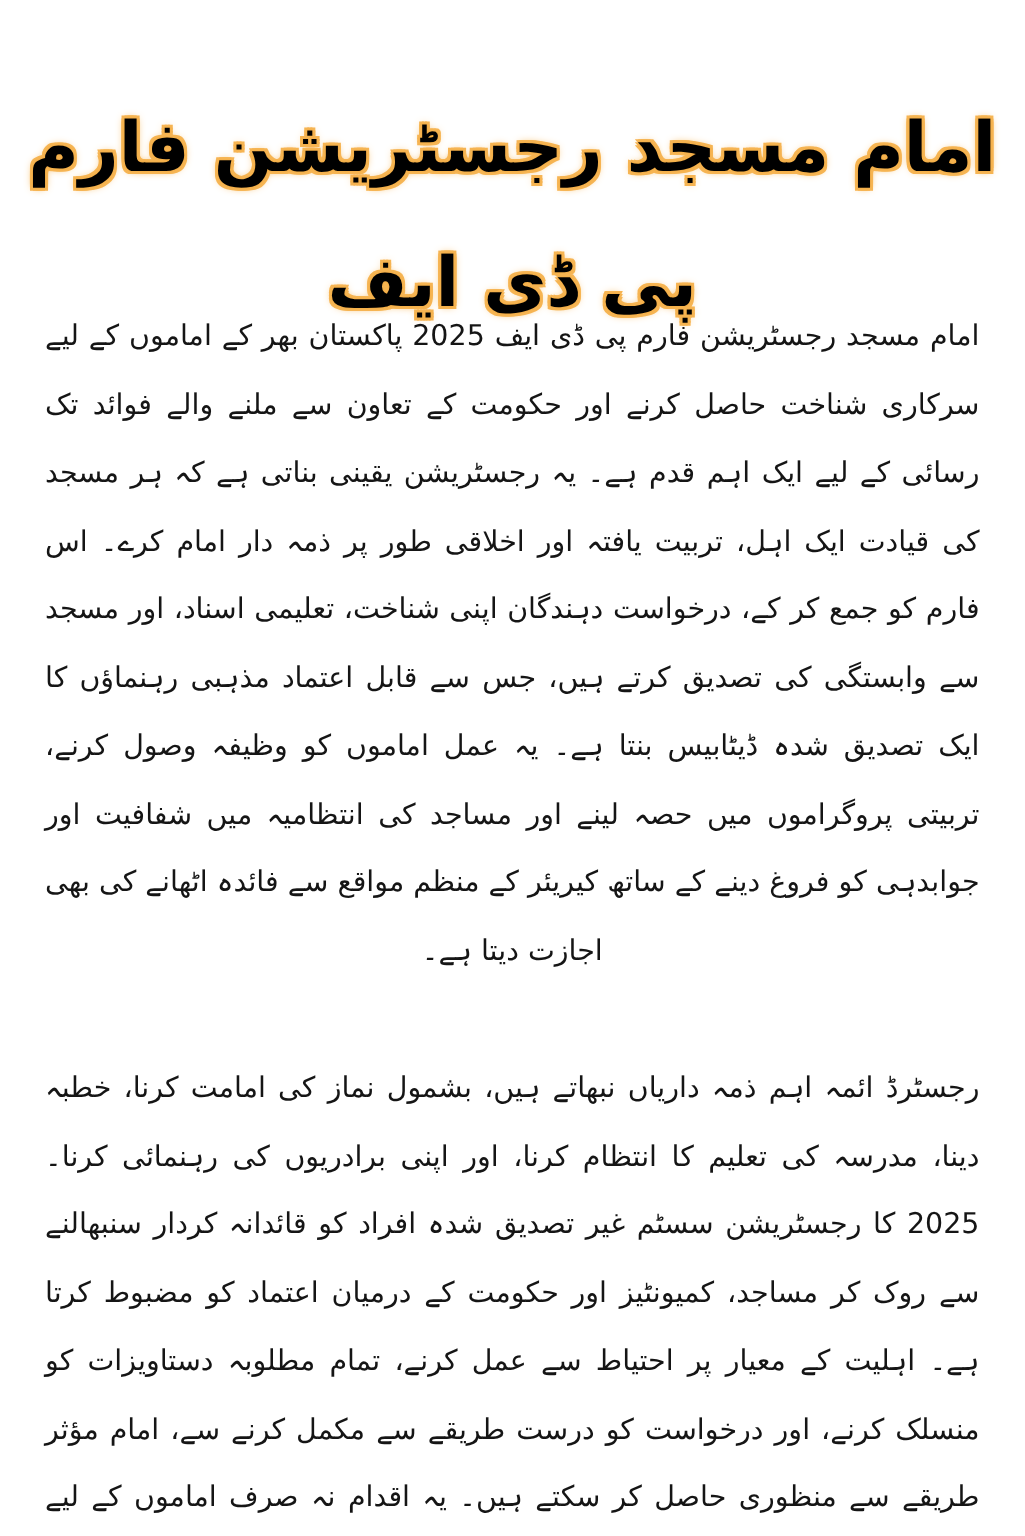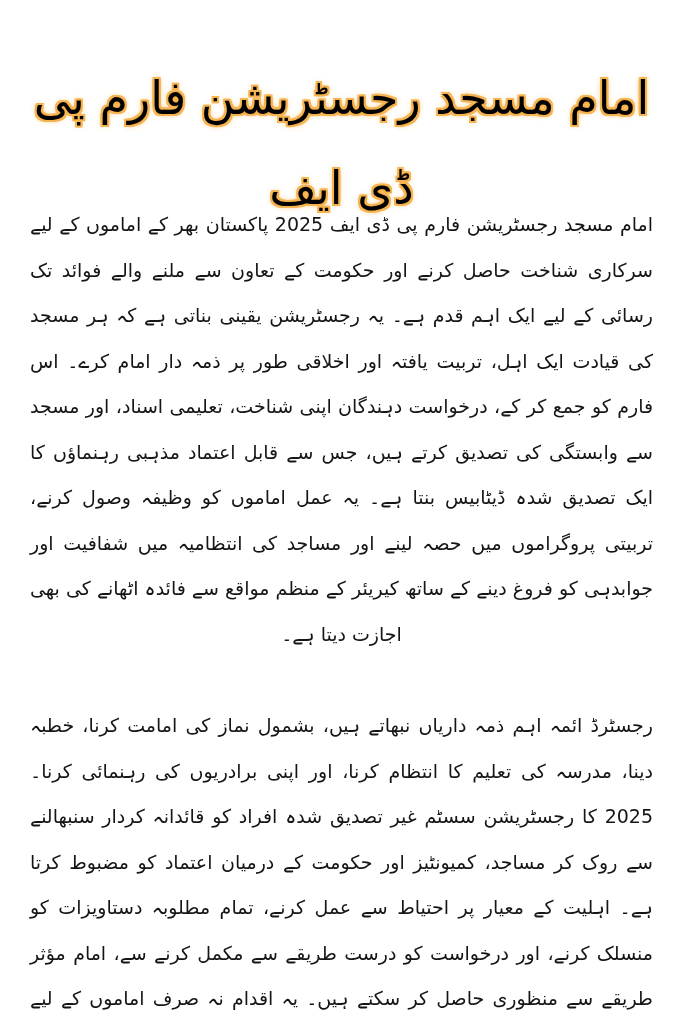--- a/index.html
+++ b/index.html
@@ -16,21 +16,21 @@
       color: #111111;
     }
     .title {
       position: absolute;
       top: 22px;
       left: 0;
       width: 683px;
       text-align: center;
       direction: rtl;
       font-family: "DejaVu Sans", sans-serif;
-      font-weight: normal;
+      font-weight: bold;
       font-size: 46px;
       line-height: 90px;
       color: #000000;
       letter-spacing: 1px;
       text-shadow:
         0 0 2px #f3a93a,
         2px 0 0 #f6b554,
         -2px 0 0 #f6b554,
         0 2px 0 #f6b554,
         0 -2px 0 #f6b554,

